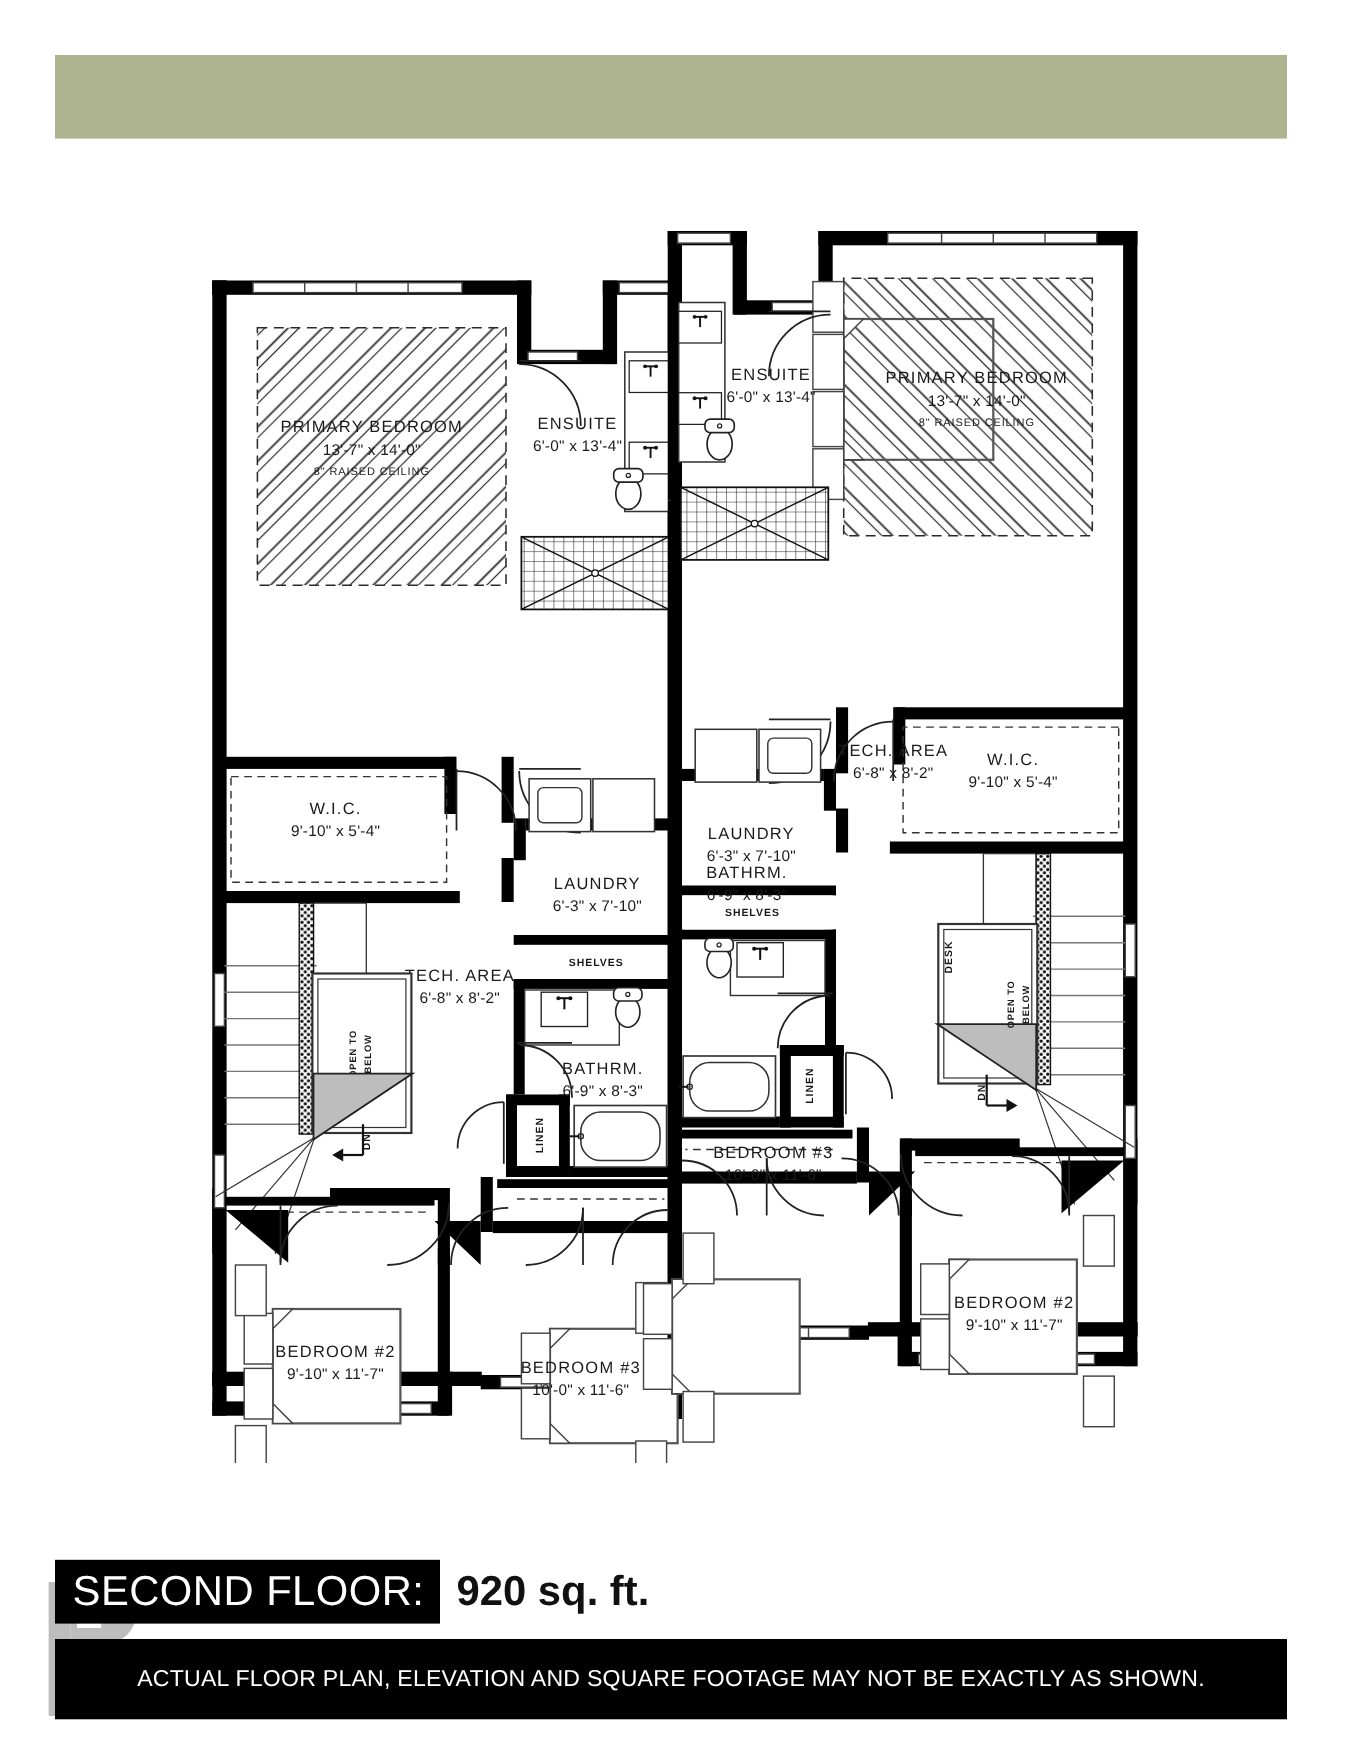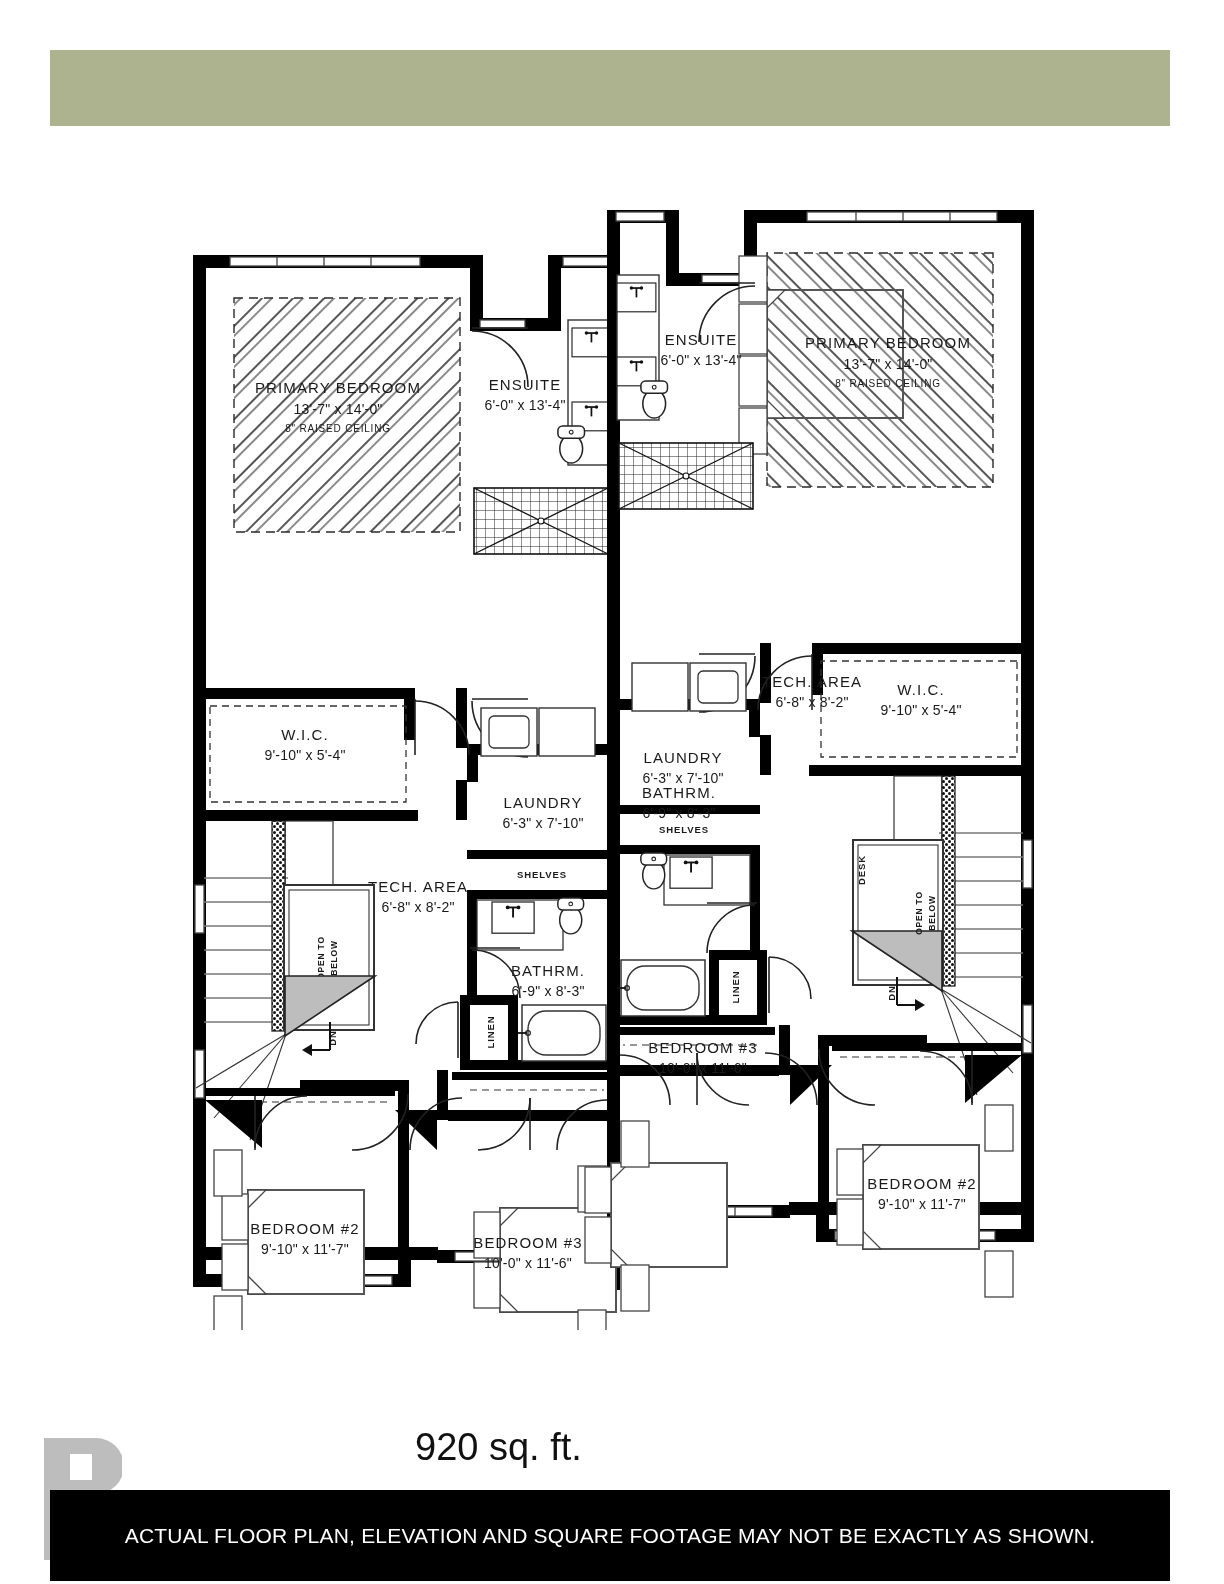--- a/index.html
+++ b/index.html
@@ -15,23 +15,23 @@
 
   
   .logo-mark{position:absolute;left:44px;top:1438px;width:78px;height:122px;color:#bdbdbd;z-index:1;}
   .logo-mark svg{display:block;}
 
   .floor-row{position:absolute;left:50px;top:1418px;width:1120px;height:58px;z-index:2;}
   .floor-tag{position:absolute;left:0;top:0;height:58px;background:#000;color:#fff;
              display:flex;align-items:center;padding:0 14px 0 16px;box-sizing:border-box;
              font-size:38px;letter-spacing:.4px;font-weight:300;}
   .floor-area{position:absolute;left:365px;top:0;height:58px;display:flex;align-items:center;
-              font-size:38px;color:#111;font-weight:400;}
-
-  .disclaimer{position:absolute;left:50px;top:1490px;width:1120px;height:91px;background:#000;
+              font-size:38px;color:#111;font-weight:700;}
+
+  .disclaimer{position:absolute;left:50px;top:1490px;width:1120px;height:73px;background:#000;
               color:#fff;z-index:2;display:flex;flex-direction:column;align-items:center;
               justify-content:center;}
   .disclaimer div{font-size:21px;line-height:30px;letter-spacing:.2px;white-space:nowrap;font-weight:300;}
 
   
   text{font-family:"Liberation Sans", sans-serif;fill:#1a1a1a;}
   .rm-name{font-size:15px;letter-spacing:1.1px;text-anchor:middle;}
   .rm-dim{font-size:14px;letter-spacing:.2px;text-anchor:middle;}
   .rm-sub{font-size:10px;letter-spacing:.8px;text-anchor:middle;}
   .tiny{font-size:9.5px;letter-spacing:.9px;text-anchor:middle;font-weight:bold;}
@@ -577,18 +577,19 @@
 <div class="logo-mark">
   <svg width="78" height="122" viewBox="0 0 78 122">
     <rect x="0" y="0" width="20" height="122" fill="#bdbdbd"></rect>
     <path d="M20 0 H52 A26 26 0 0 1 52 56 H20 Z" fill="#bdbdbd"></path>
     <path d="M34 56 L78 122 H50 L20 70 Z" fill="#bdbdbd"></path>
     <rect x="26" y="16" width="22" height="26" fill="#ffffff"></rect>
   </svg>
 </div>
 
 <div class="floor-row">
+  <div class="floor-tag">SECOND FLOOR:</div>
   <div class="floor-area">920 sq. ft.</div>
 </div>
 
 <div class="disclaimer">
   <div>ACTUAL FLOOR PLAN, ELEVATION AND SQUARE FOOTAGE MAY NOT BE EXACTLY AS SHOWN.</div>
 </div>
 
 </body></html>

